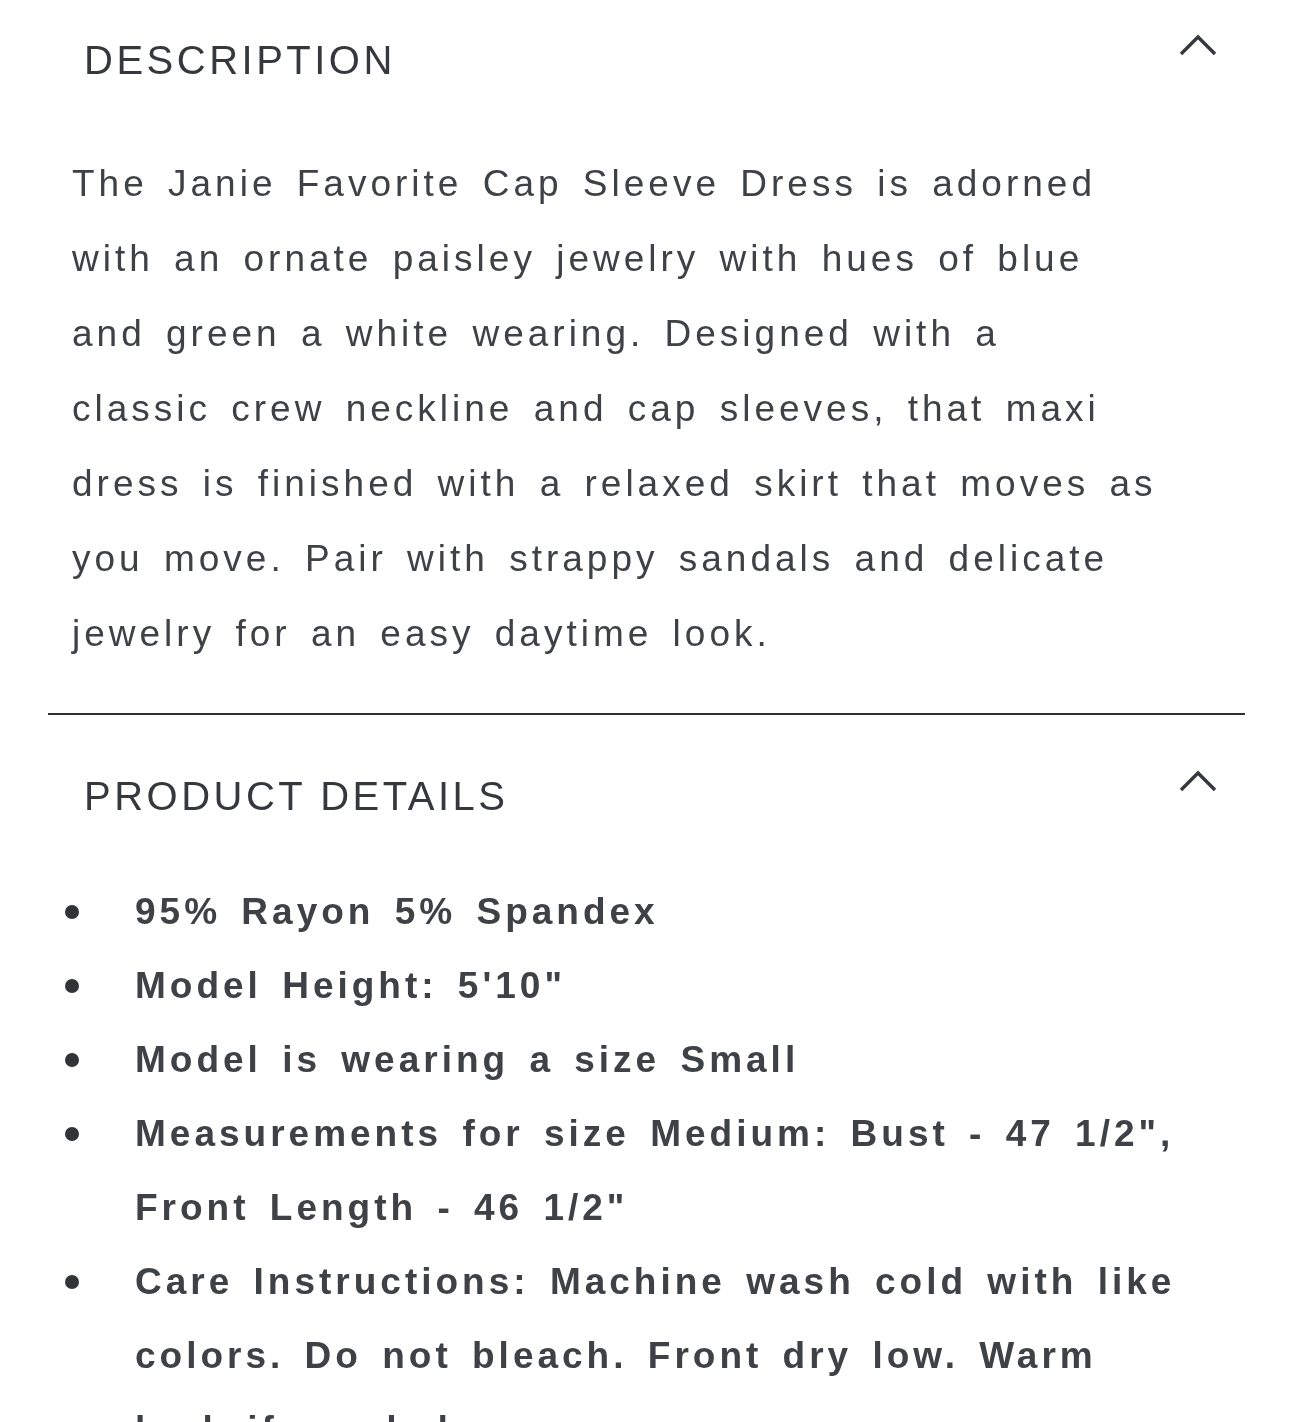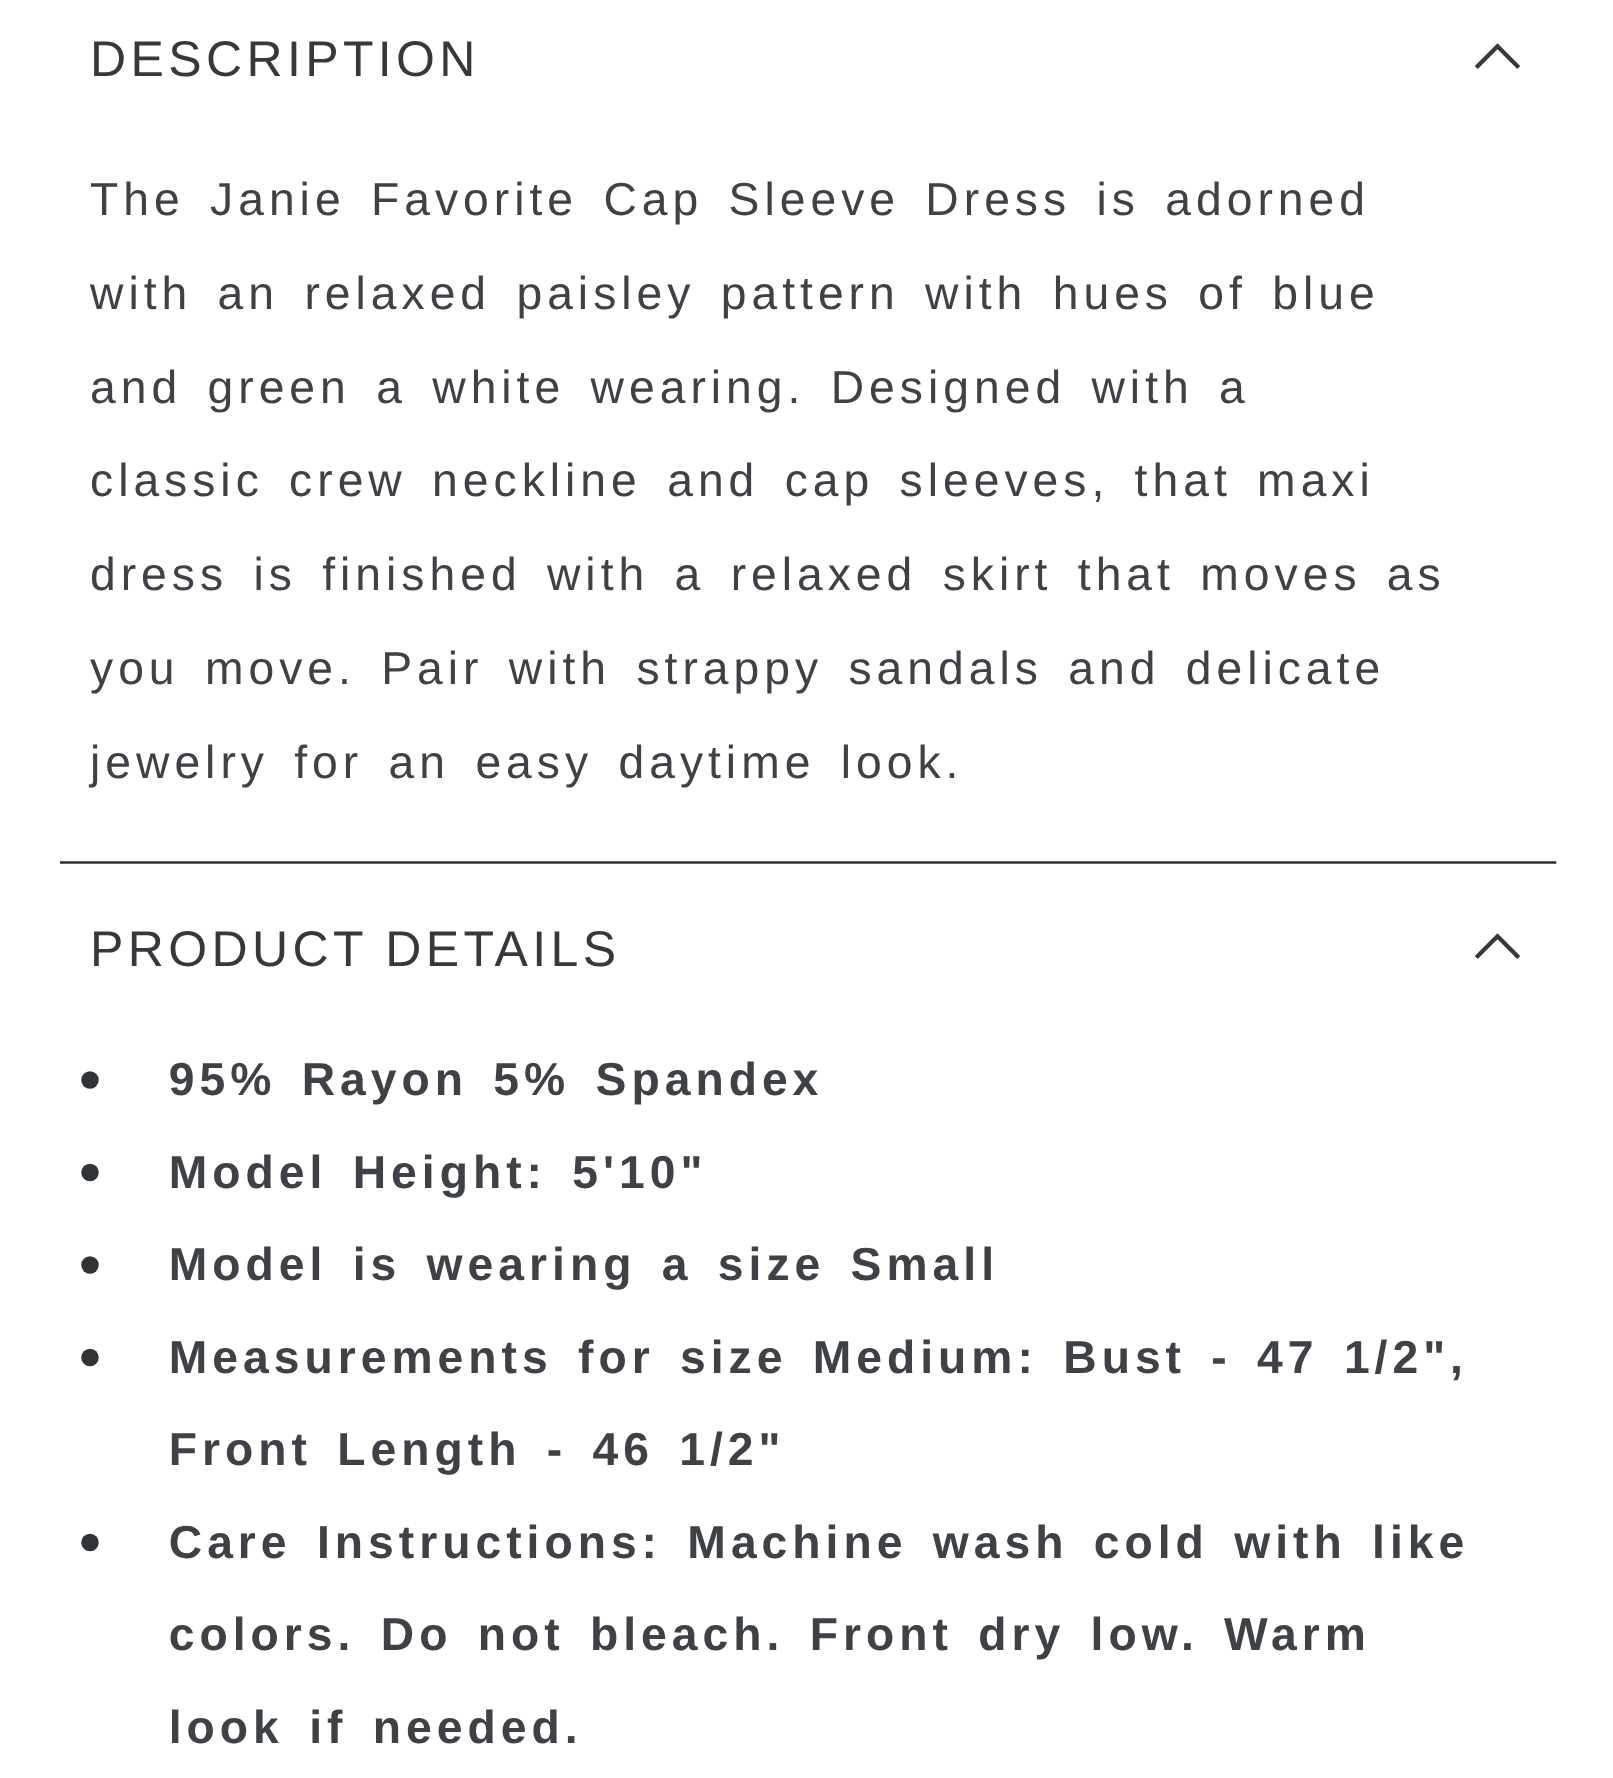--- a/index.html
+++ b/index.html
@@ -29,21 +29,21 @@
     align-items: flex-start;
     cursor: pointer;
   }
   .section-header.first {
     margin-top: 26px;
   }
   .section-header.second {
     margin-top: 47px;
   }
   .section-title {
-    margin: 0;
+    margin: 12px;
     font-size: 40px;
     font-weight: 300;
     line-height: 44px;
     letter-spacing: 3.5px;
     color: var(--heading-color, #35393d);
   }
   .chevron {
     display: inline-block;
     margin: 8px 15px 0 0;
     line-height: 0;
@@ -103,21 +103,21 @@
     <div class="section-header first">
       <h2 class="section-title">DESCRIPTION</h2>
       <span class="chevron">
         <svg width="38" height="22" viewBox="0 0 38 22">
           <polyline points="2,20 19,3 36,20" fill="none" stroke="#35393d" stroke-width="3.4"></polyline>
         </svg>
       </span>
     </div>
     <div class="section-body">
         <div class="body-line">The Janie Favorite Cap Sleeve Dress is adorned</div>
-        <div class="body-line">with an relaxed paisley pattern with hues of blue</div>
+        <div class="body-line">with an ornate paisley jewelry with hues of blue</div>
         <div class="body-line">and green a white wearing. Designed with a</div>
         <div class="body-line">classic crew neckline and cap sleeves, that maxi</div>
         <div class="body-line">dress is finished with a relaxed skirt that moves as</div>
         <div class="body-line">you move. Pair with strappy sandals and delicate</div>
         <div class="body-line">jewelry for an easy daytime look.</div>
       </div>
   </section>
 
   <hr class="divider">
 

